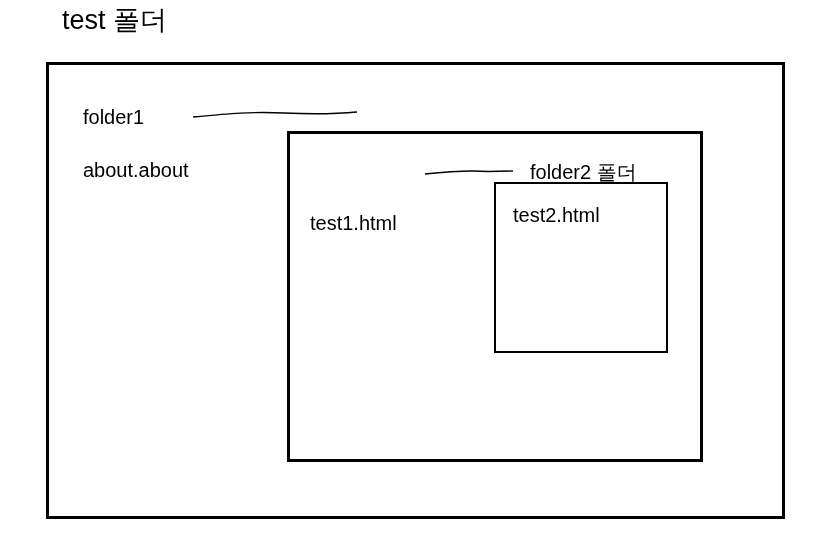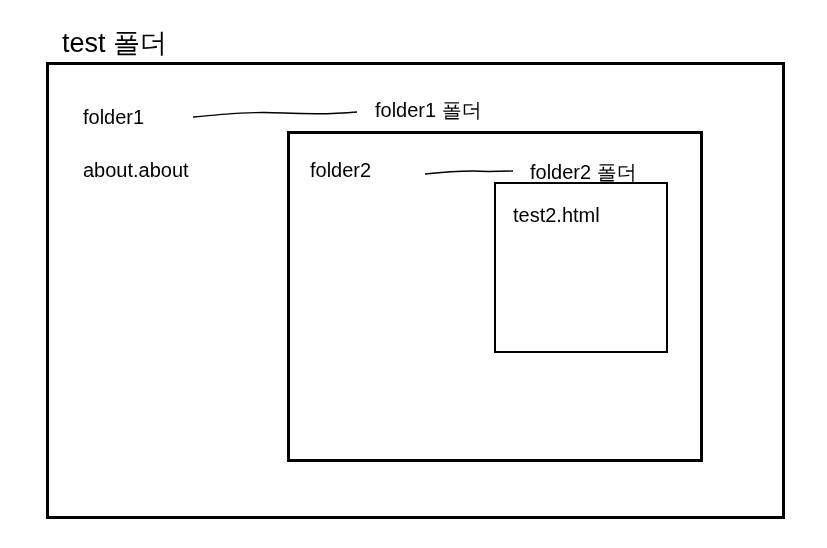--- a/index.html
+++ b/index.html
@@ -43,33 +43,32 @@
     width: 827px;
     height: 548px;
     pointer-events: none;
   }
 </style>
 </head>
 <body>
 
 <div class="canvas">
 
-  <div class="title-txt" style="left:62px; top:30px;">test 폴더</div>
+  <div class="title-txt" style="left:62px; top:7px;">test 폴더</div>
 
   <div class="box outer"></div>
   <div class="box middle"></div>
   <div class="box inner"></div>
 
   <svg class="lines-svg" viewBox="0 0 827 548" xmlns="http://www.w3.org/2000/svg">
     <path d="M193,117 C230,113.5 252,111.5 284,113 C316,114.5 336,114 357,112" stroke="#000000" stroke-width="1.4" fill="none"></path>
     <path d="M425,174 C448,171.5 468,170 488,171.5 L513,171" stroke="#000000" stroke-width="1.4" fill="none"></path>
   </svg>
 
   <div class="txt" style="left:83px; top:107px;">folder1</div>
   <div class="txt" style="left:83px; top:160px;">about.about</div>
 
-  <div class="txt" style="left:375px; top:100px;">folder1 폴더</div>
-  <div class="txt" style="left:310px; top:160px;">folder2</div>
+  <div class="txt" style="left:310px; top:213px;">test1.html</div>
 
   <div class="txt" style="left:530px; top:162px;">folder2 폴더</div>
   <div class="txt" style="left:513px; top:205px;">test2.html</div>
 
 </div>
 
 </body></html>

